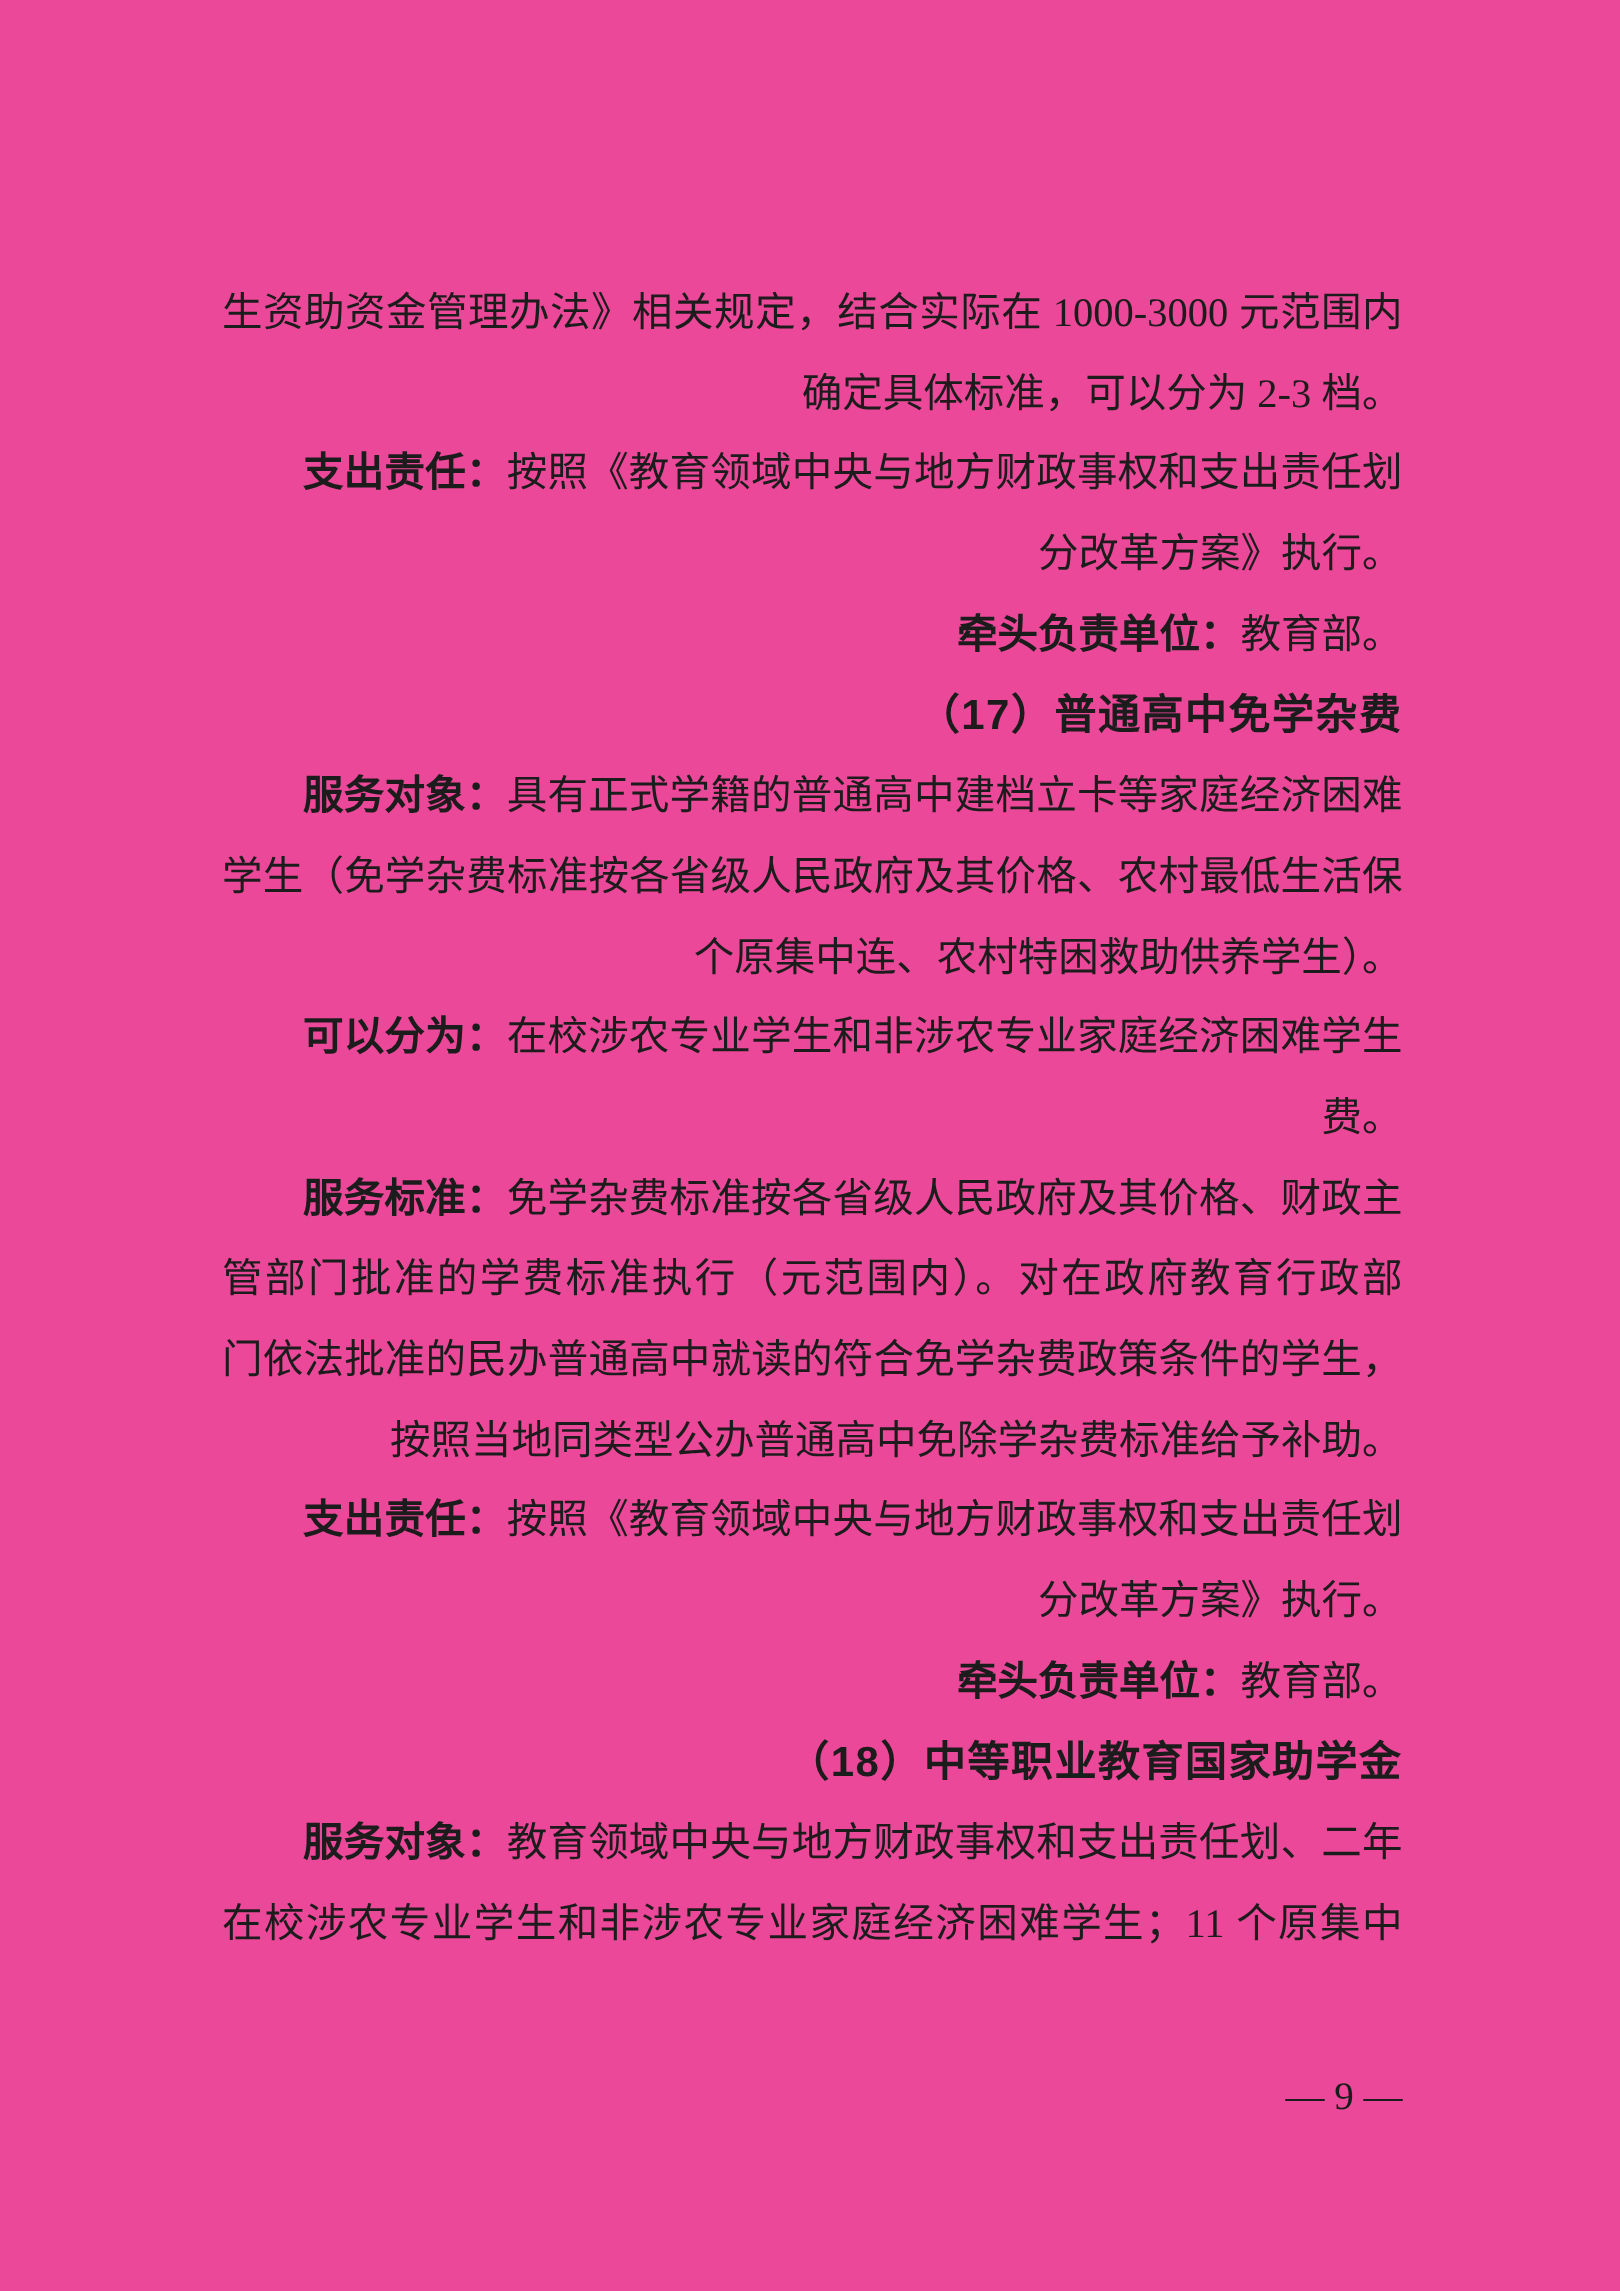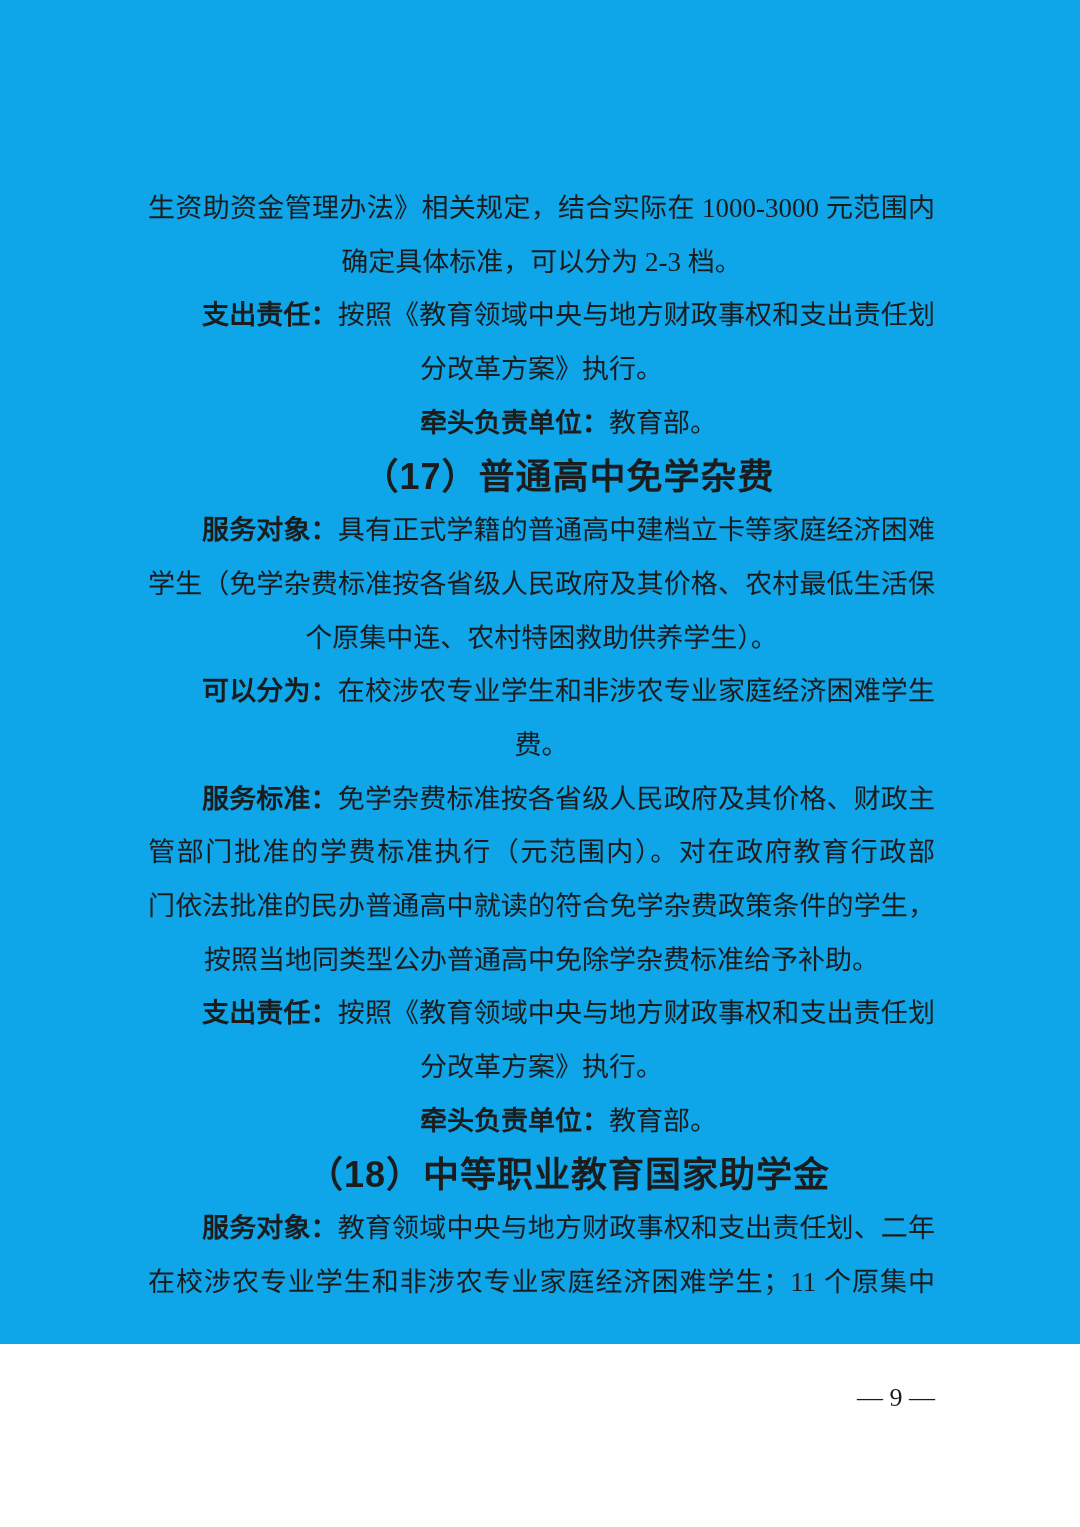--- a/index.html
+++ b/index.html
@@ -10,57 +10,57 @@
     width: 1080px;
     height: 1527px;
     background: #ffffff;
     font-family: "Liberation Serif", "DejaVu Serif", serif;
     color: #1c1c1c;
     overflow: hidden;
   }
   .page {
     position: relative;
     width: 1080px;
-    height: 1344px;
-    background: #0ea5e9;
+    height: 1527px;
+    background: #ec4899;
   }
   .content {
     position: absolute;
     left: 148px;
     top: 182px;
     width: 787px;
     font-size: 27px;
   }
   .line {
     height: 53.7px;
     line-height: 53.7px;
     overflow: hidden;
     white-space: nowrap;
-    text-align: center;
+    text-align: right;
   }
   
   .fill {
     white-space: normal;
     text-align: justify;
     text-align-last: justify;
     text-justify: inter-character;
   }
   
   .ind {
     text-indent: 54px;
   }
   
   .lab {
     font-weight: bold;
   }
   
   .h-black {
     font-family: "Liberation Sans", "DejaVu Sans", sans-serif;
     font-weight: bold;
-    font-size: 36px;
+    font-size: 28px;
     letter-spacing: 1px;
   }
   
   .h-sub {
     font-weight: normal;
   }
   .footer {
     position: absolute;
     left: 148px;
     top: 1383px;

